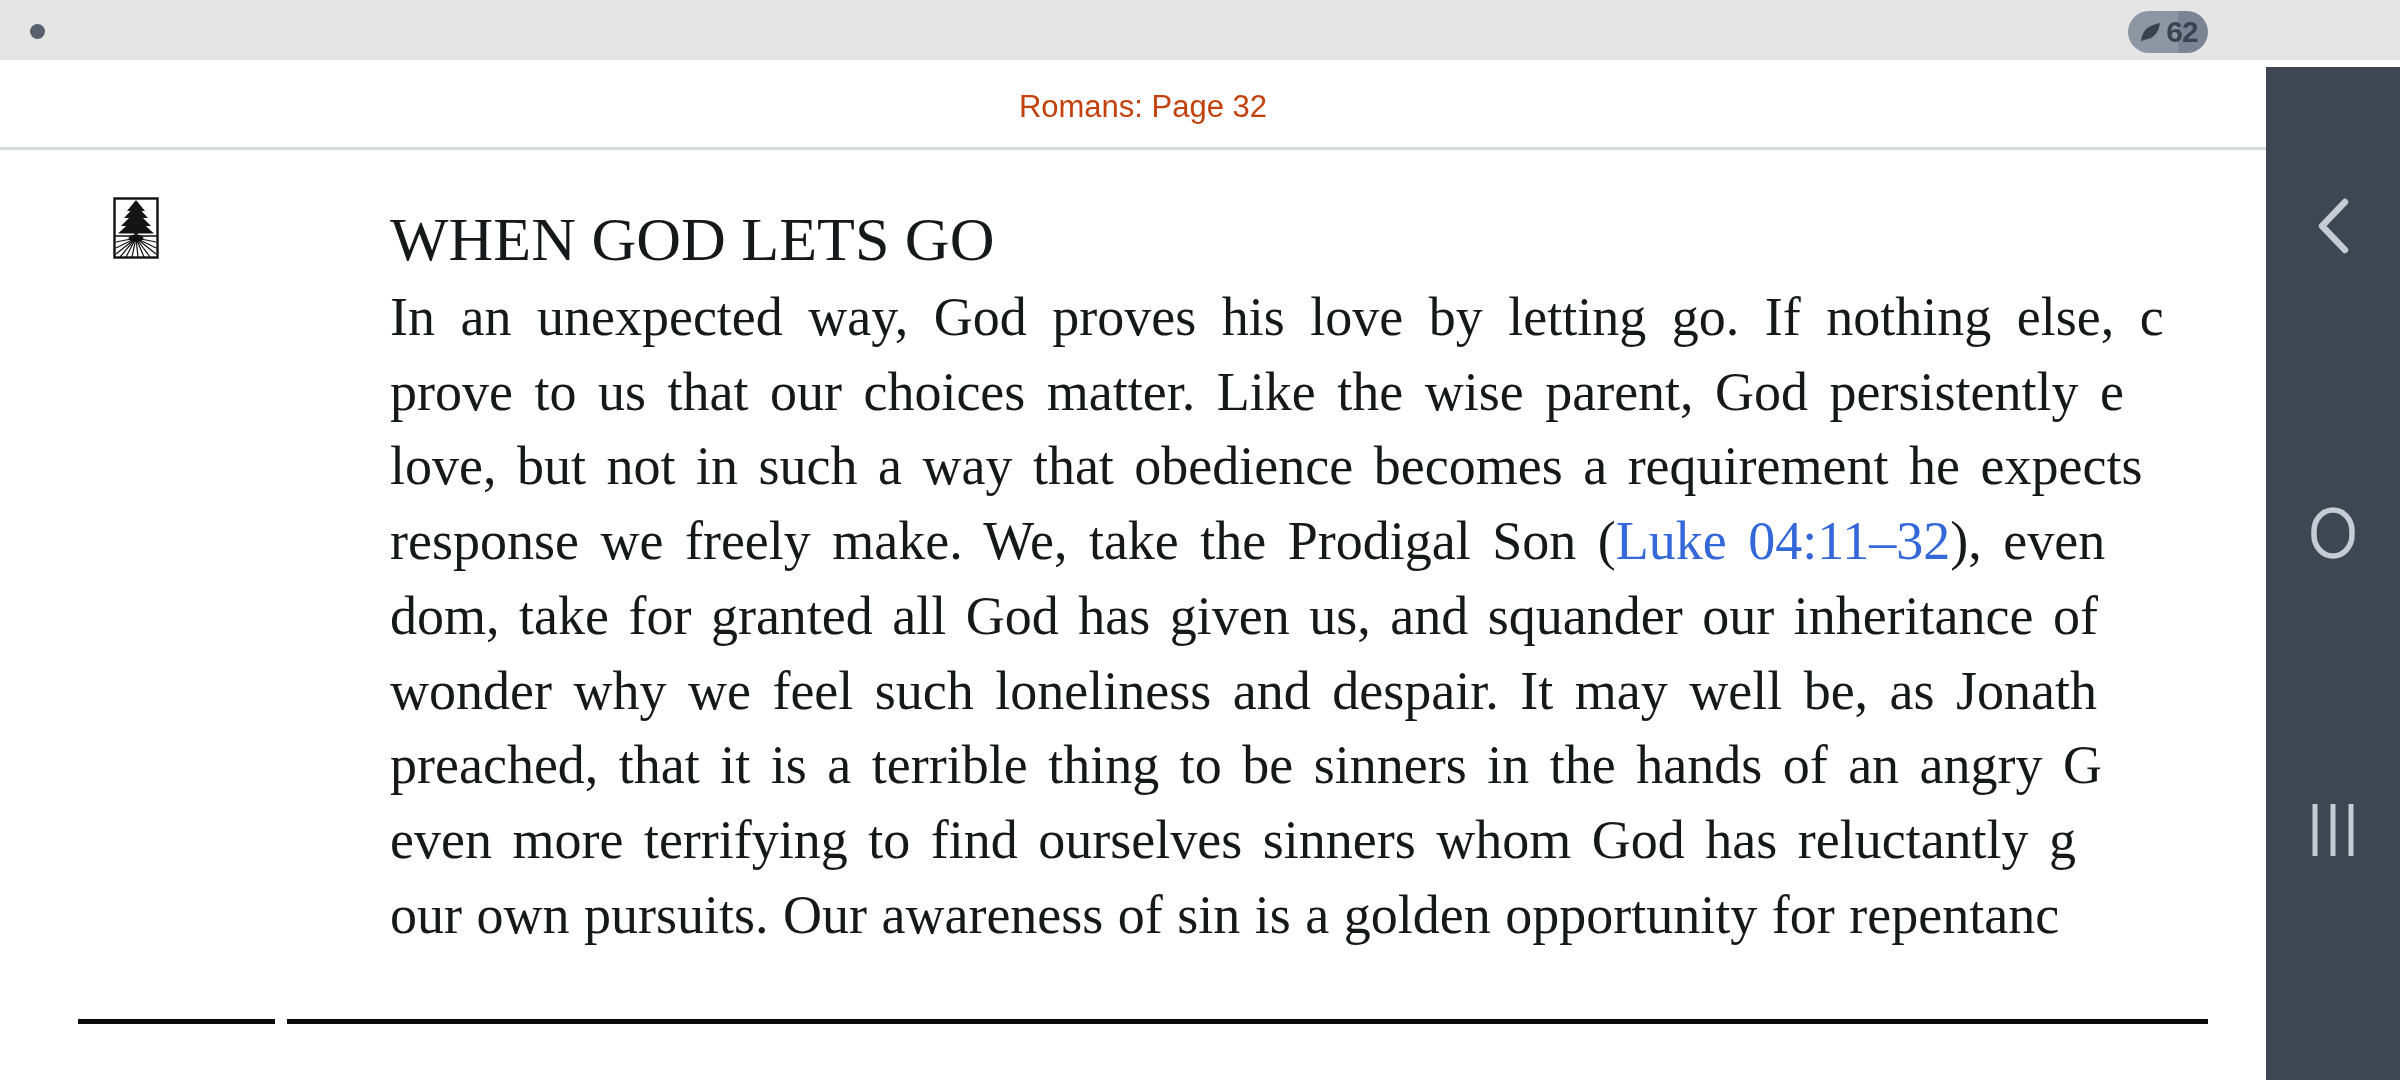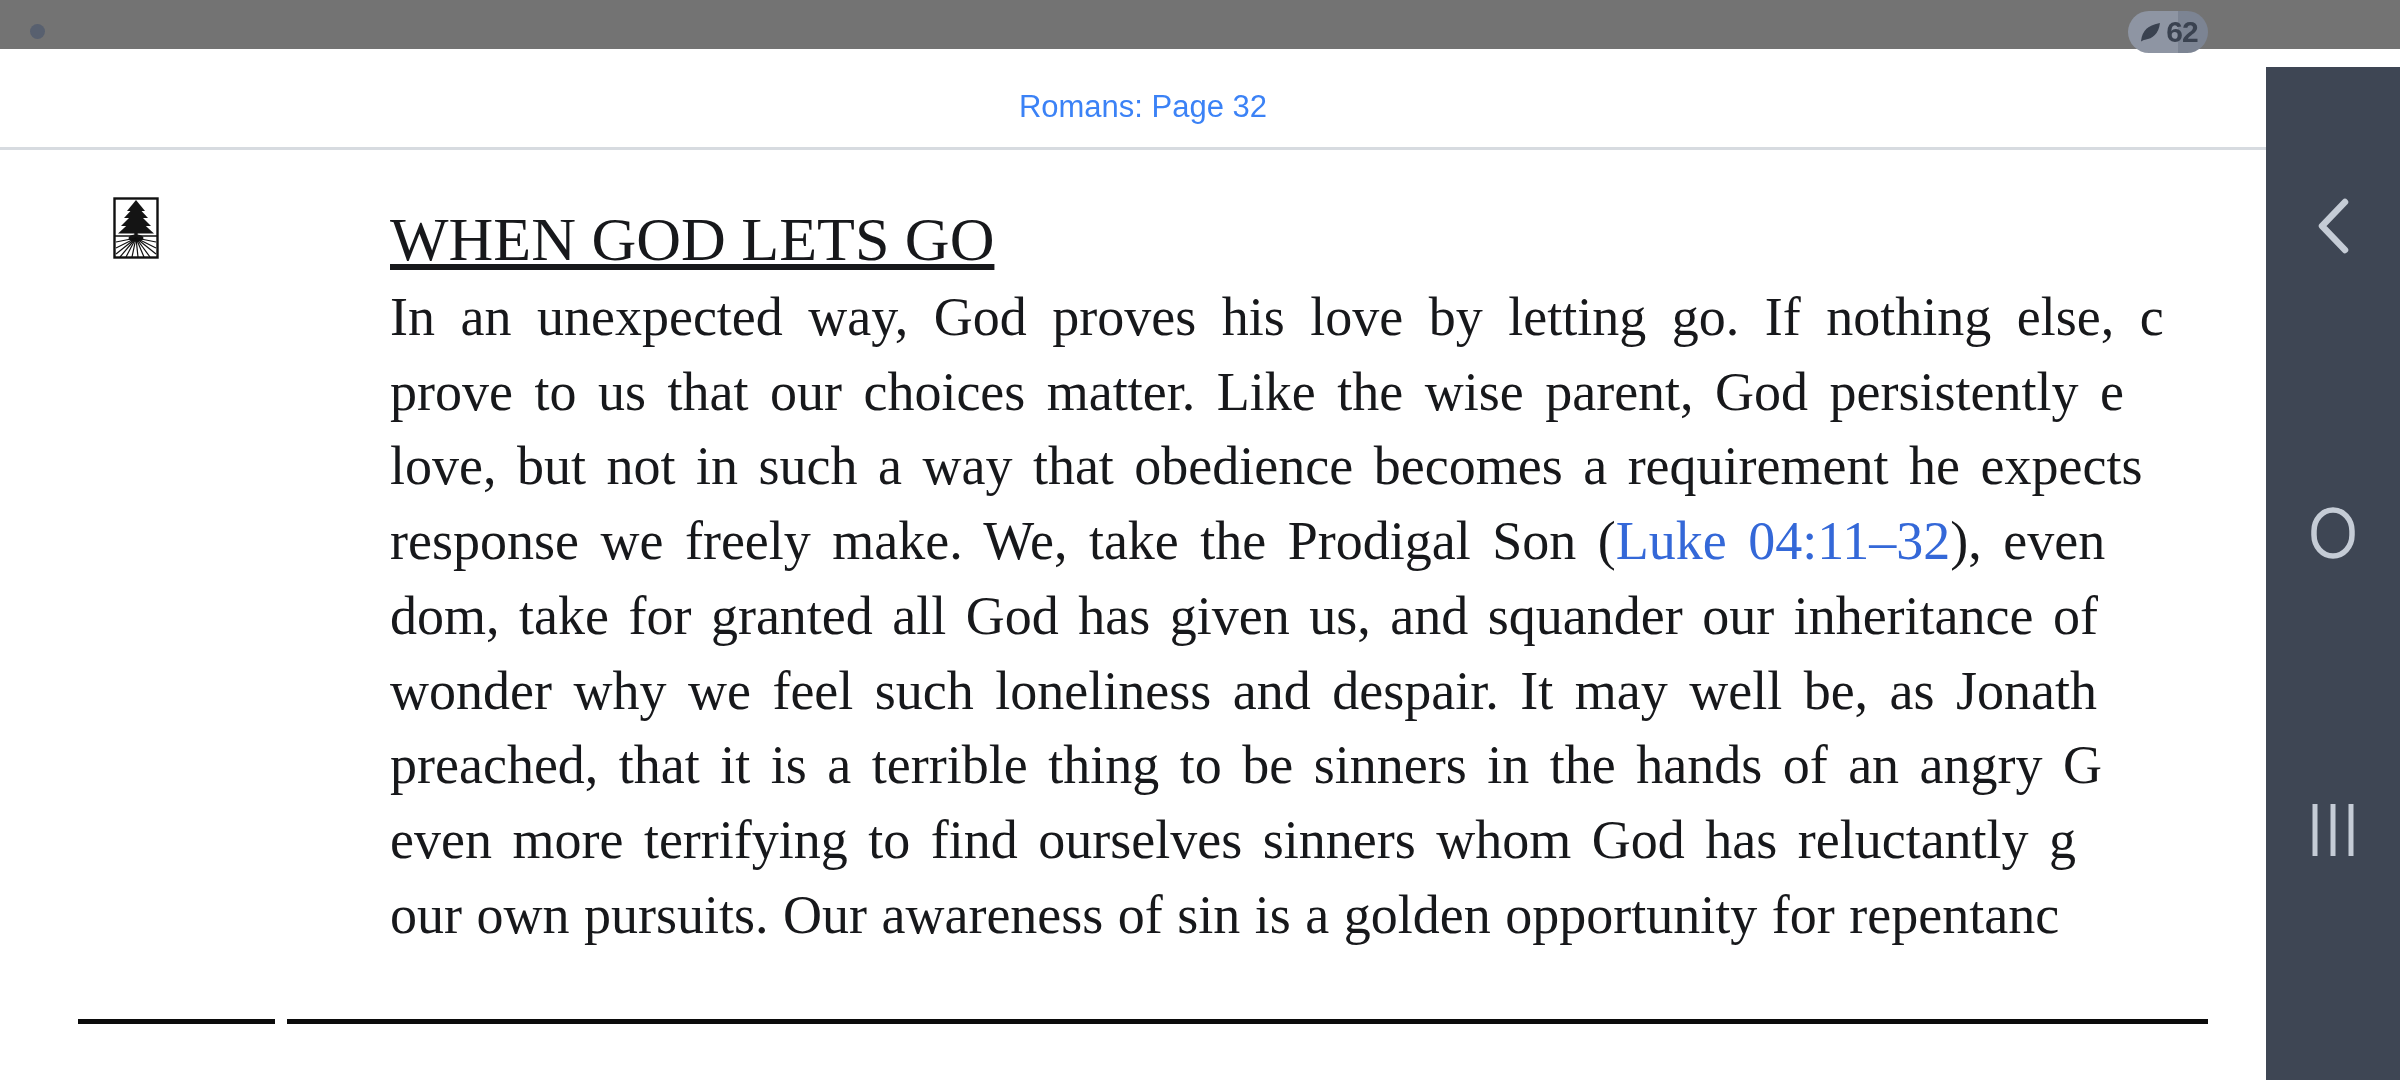--- a/index.html
+++ b/index.html
@@ -1,41 +1,41 @@
 <!DOCTYPE html>
 <html><head>
 <meta charset="utf-8">
 <style>
   html,body{margin:0;padding:0;background:#ffffff;}
   .stage{position:relative;width:2400px;height:1080px;overflow:hidden;background:#ffffff;
          font-family:"Liberation Sans",sans-serif;}
 
   
-  .top-bar{position:absolute;left:0;top:0;width:2400px;height:49px;background:#737373;}
+  .top-bar{position:absolute;left:0;top:0;width:2400px;height:60px;background:#e5e5e5;}
   .status-dot{position:absolute;left:30px;top:24px;width:15px;height:15px;border-radius:50%;
               background:#58606f;}
   .badge{position:absolute;left:2128px;top:11px;width:80px;height:42px;border-radius:21px;
          background:linear-gradient(90deg,#8e95a3 0%,#8e95a3 62%,#7c8493 62%,#7c8493 100%);
          display:flex;align-items:center;justify-content:center;gap:2px;cursor:pointer;}
   .badge .count{font-size:30px;font-weight:bold;color:#3a4250;letter-spacing:-1px;
                 font-family:"Liberation Sans",sans-serif;}
   .badge svg{display:block;}
 
   
   .title-bar{position:absolute;left:0;top:67px;width:2266px;height:80px;background:#ffffff;
              border-bottom:3px solid #d7dbe0;display:flex;align-items:center;justify-content:center;}
-  .title-bar .title{font-size:31px;color:#3b82f6;font-family:"Liberation Sans",sans-serif;margin-left:20px;}
+  .title-bar .title{font-size:31px;color:#c2410c;font-family:"Liberation Sans",sans-serif;margin-left:20px;}
 
   
   .content{position:absolute;left:0;top:150px;width:2266px;height:930px;background:#ffffff;
            overflow:hidden;}
   .logo{position:absolute;left:113px;top:47px;width:46px;height:62px;}
   .heading{position:absolute;left:390px;top:54px;white-space:nowrap;
            font-family:"Liberation Serif","DejaVu Serif",serif;font-size:62px;line-height:70px;
-           color:#17181b;text-decoration:underline;}
+           color:#17181b;}
   .lines{position:absolute;left:390px;top:130px;width:2100px;}
   .bline{white-space:nowrap;font-family:"Liberation Serif","DejaVu Serif",serif;
          font-size:54px;line-height:74.7px;color:#17181b;}
   .bline:nth-child(1){word-spacing:12px;}
   .bline:nth-child(2){word-spacing:8px;}
   .bline:nth-child(3){word-spacing:7px;}
   .bline:nth-child(4){word-spacing:8px;}
   .bline:nth-child(5){word-spacing:6px;}
   .bline:nth-child(6){word-spacing:8px;}
   .bline:nth-child(7){word-spacing:7px;}

